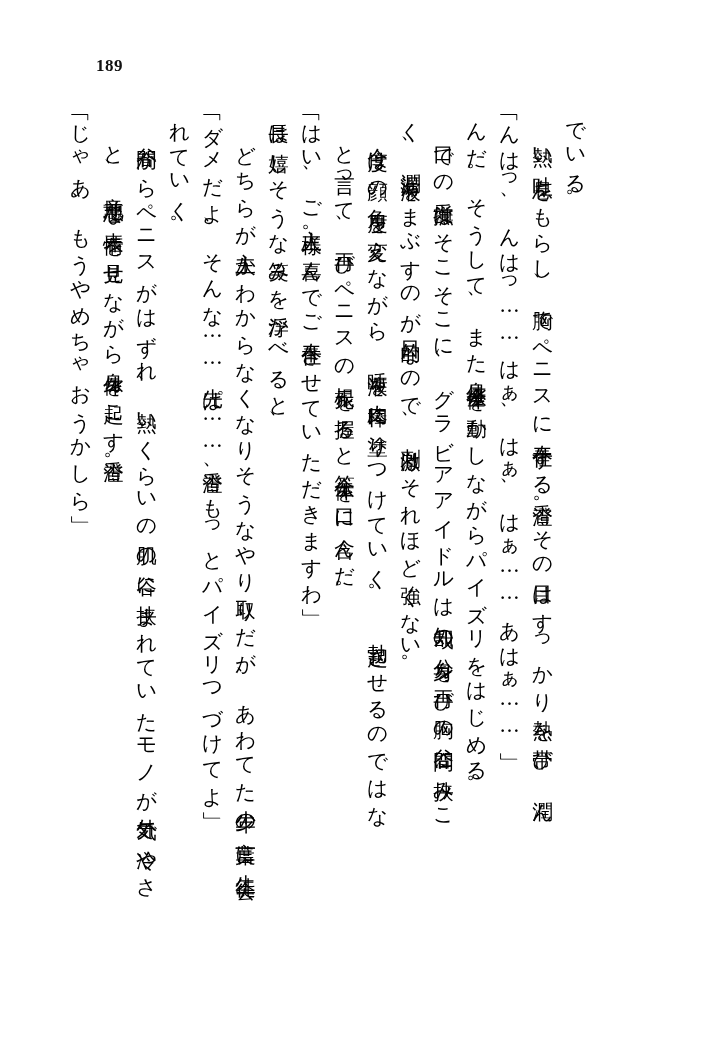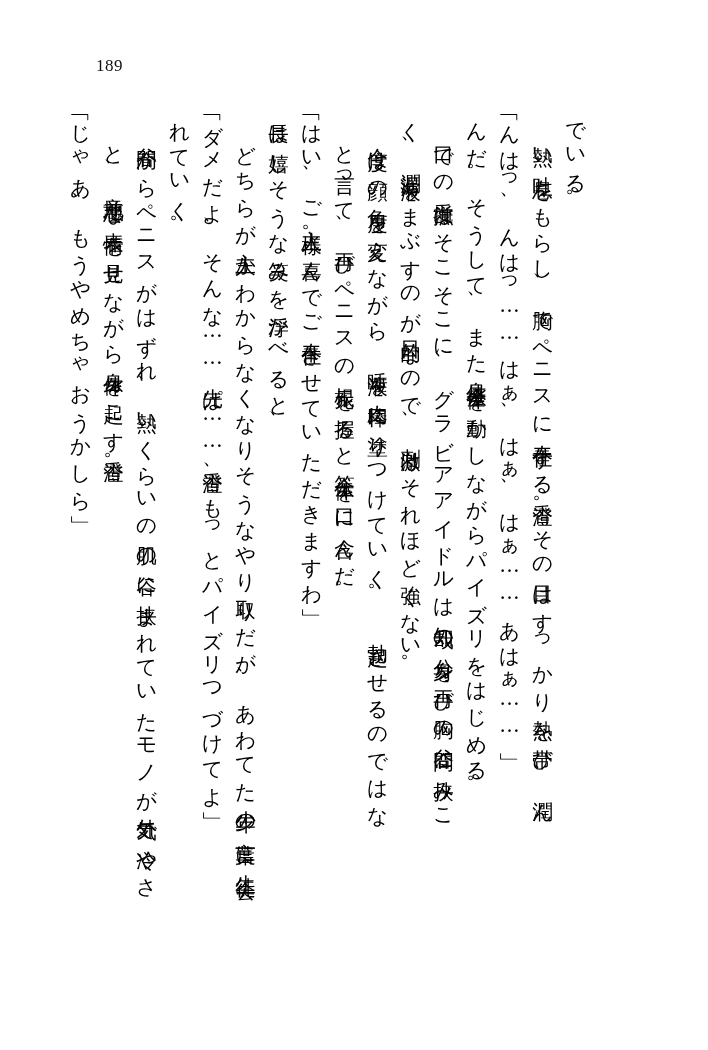--- a/index.html
+++ b/index.html
@@ -17,20 +17,21 @@
     color: #111111;
   }
   .page-number {
     position: absolute;
     top: 56px;
     left: 96px;
     font-size: 17px;
     letter-spacing: 0.5px;
     color: #111111;
     font-family: "Liberation Serif", "DejaVu Serif", serif;
+    font-weight: bold;
   }
   .text-block {
     position: absolute;
     top: 108px;
     right: 78px;
     height: 890px;
     width: 560px;
     display: flex;
     flex-direction: row;
     justify-content: flex-start;

